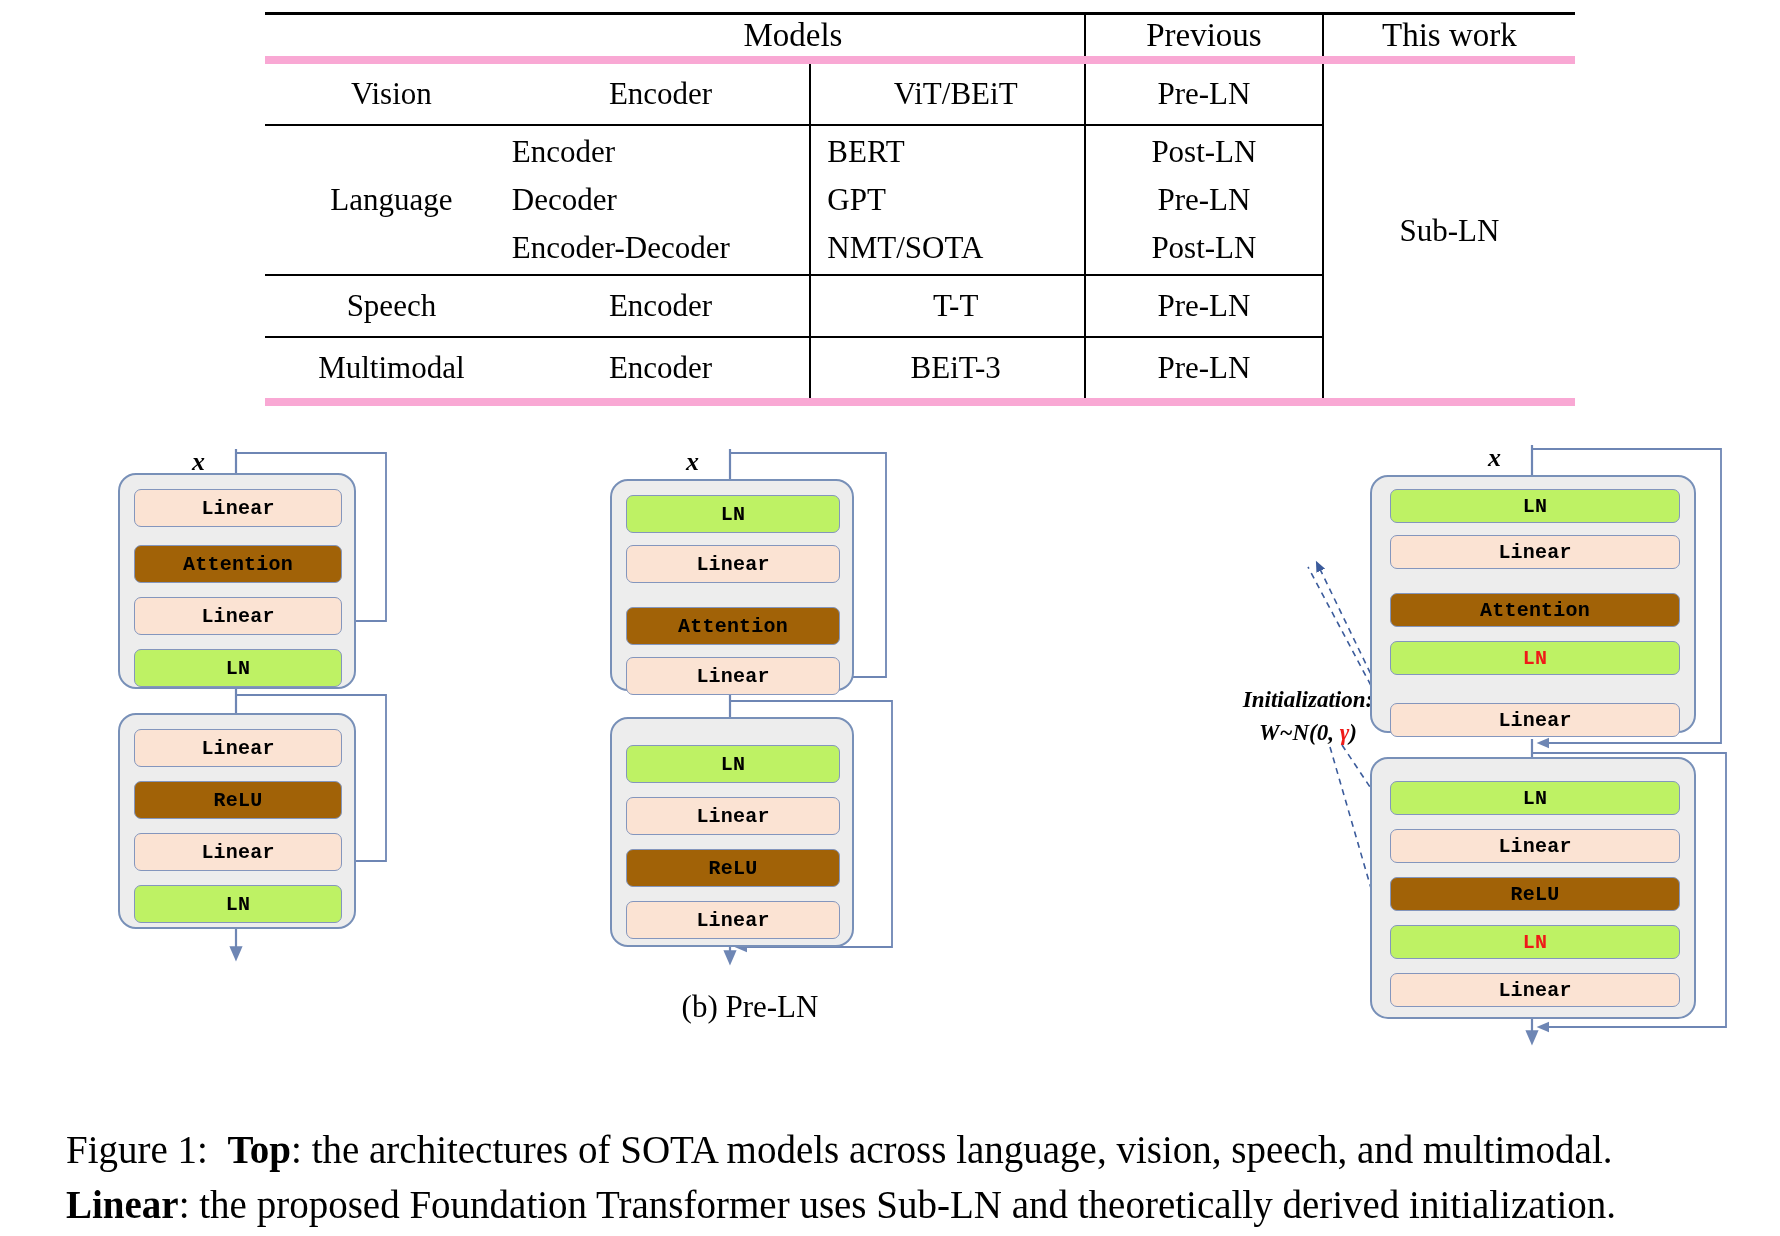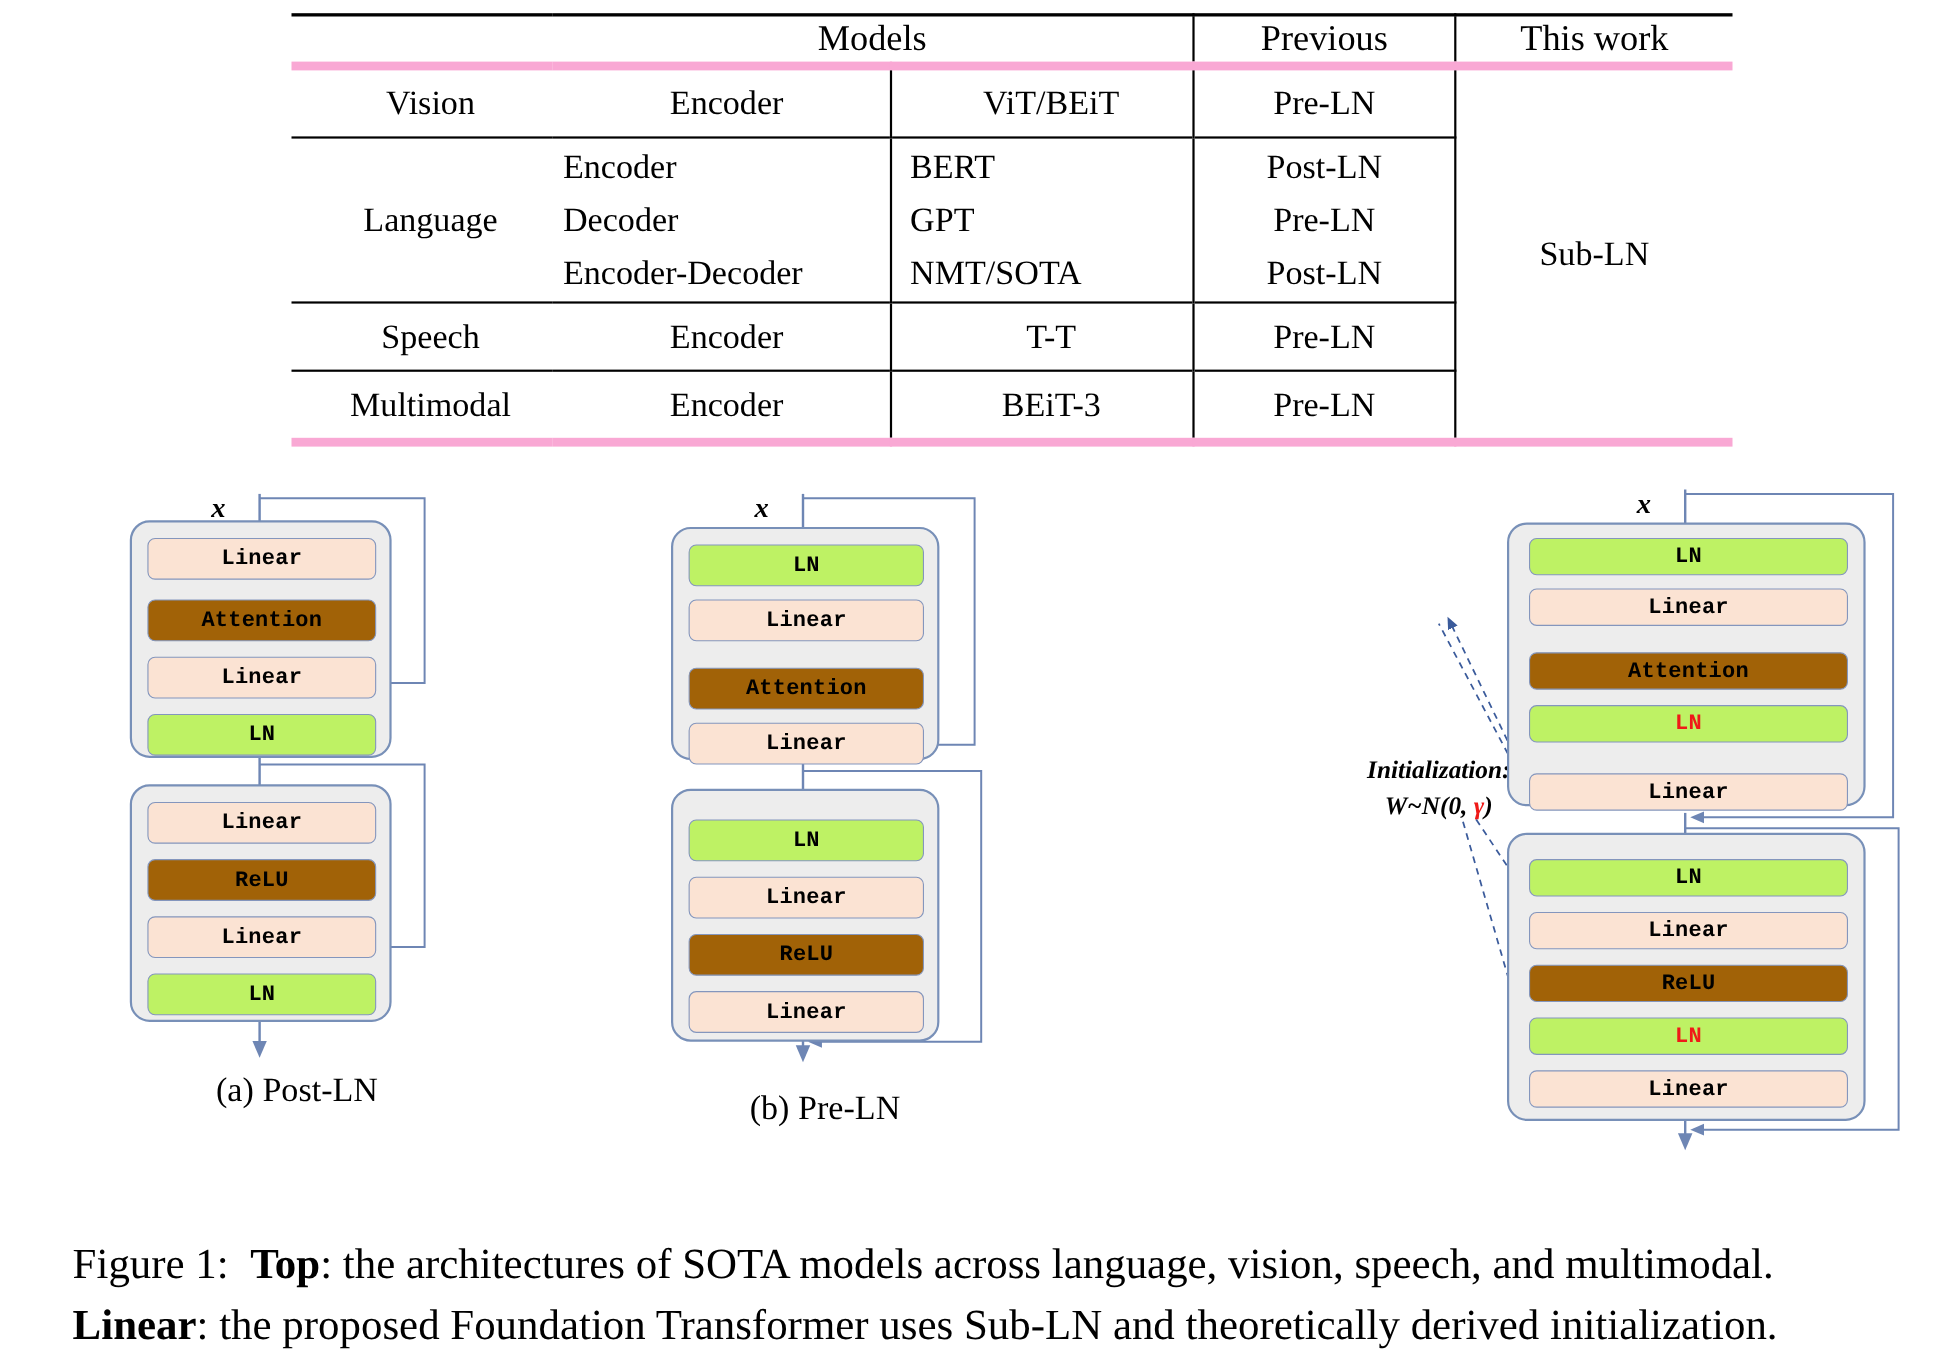--- a/index.html
+++ b/index.html
@@ -240,21 +240,20 @@
       <div class="node ln" style="left:14px; top:174px; width:208px; height:38px;">LN</div>
     </div>
 
     <div class="blk-group" style="left:18px; top:258px; width:238px; height:216px;">
       <div class="node linear" style="left:14px; top:14px; width:208px; height:38px;">Linear</div>
       <div class="node attn" style="left:14px; top:66px; width:208px; height:38px;">ReLU</div>
       <div class="node linear" style="left:14px; top:118px; width:208px; height:38px;">Linear</div>
       <div class="node ln" style="left:14px; top:170px; width:208px; height:38px;">LN</div>
     </div>
 
-    <div class="subcap" style="left:-20px; top:518px; width:380px;">(a)  Post-LN</div>
   </div>
 
   <div class="diagram" id="d-pre" style="left:590px; top:0; width:360px; height:620px;">
 
     <div class="xlabel" style="left:96px; top:-8px;">x</div>
 
     <svg class="arrows" width="360" height="620">
       <defs>
         <marker id="ah-b" markerWidth="8" markerHeight="8" refX="4" refY="4" orient="auto">
           <path d="M0,1 L7,4 L0,7 z" fill="#6e86b4"></path>

